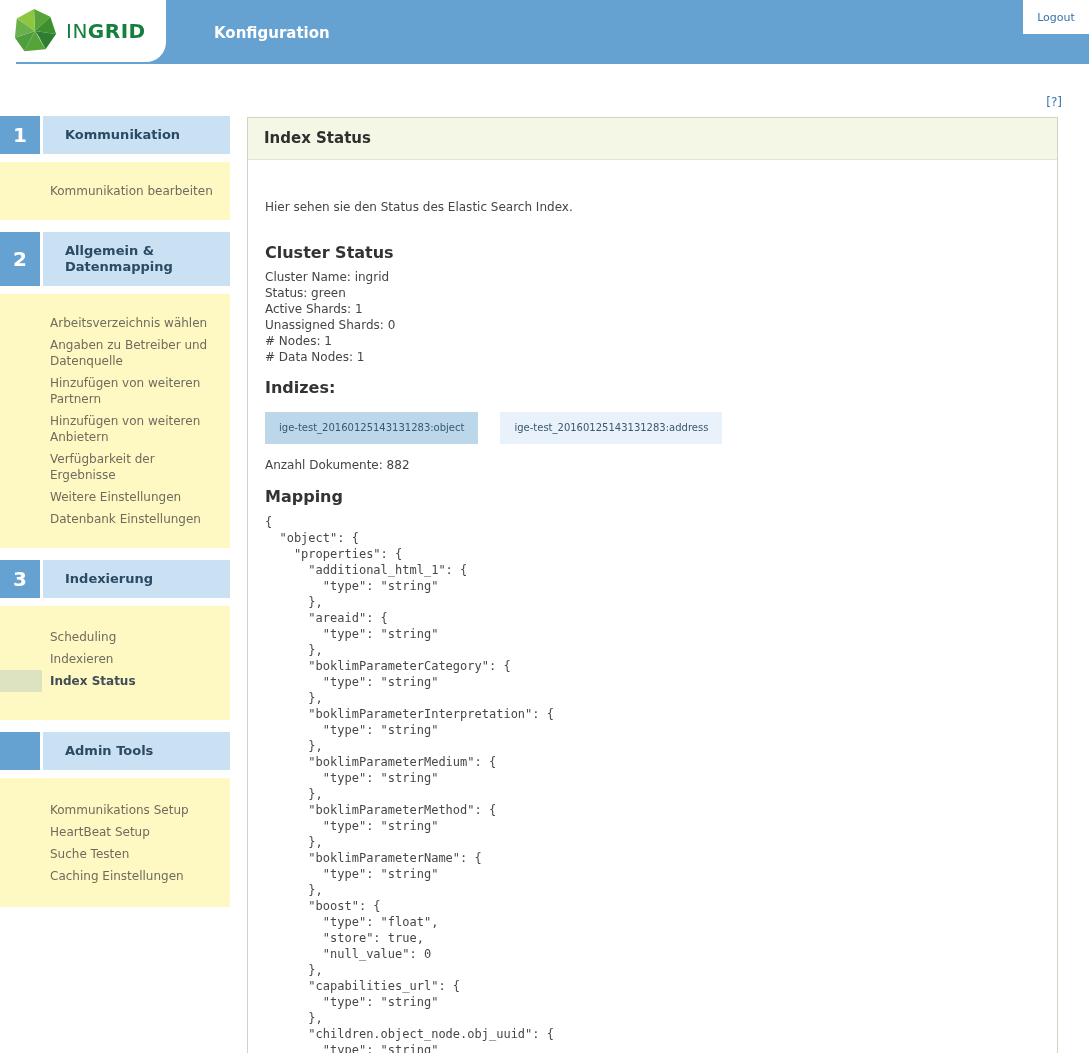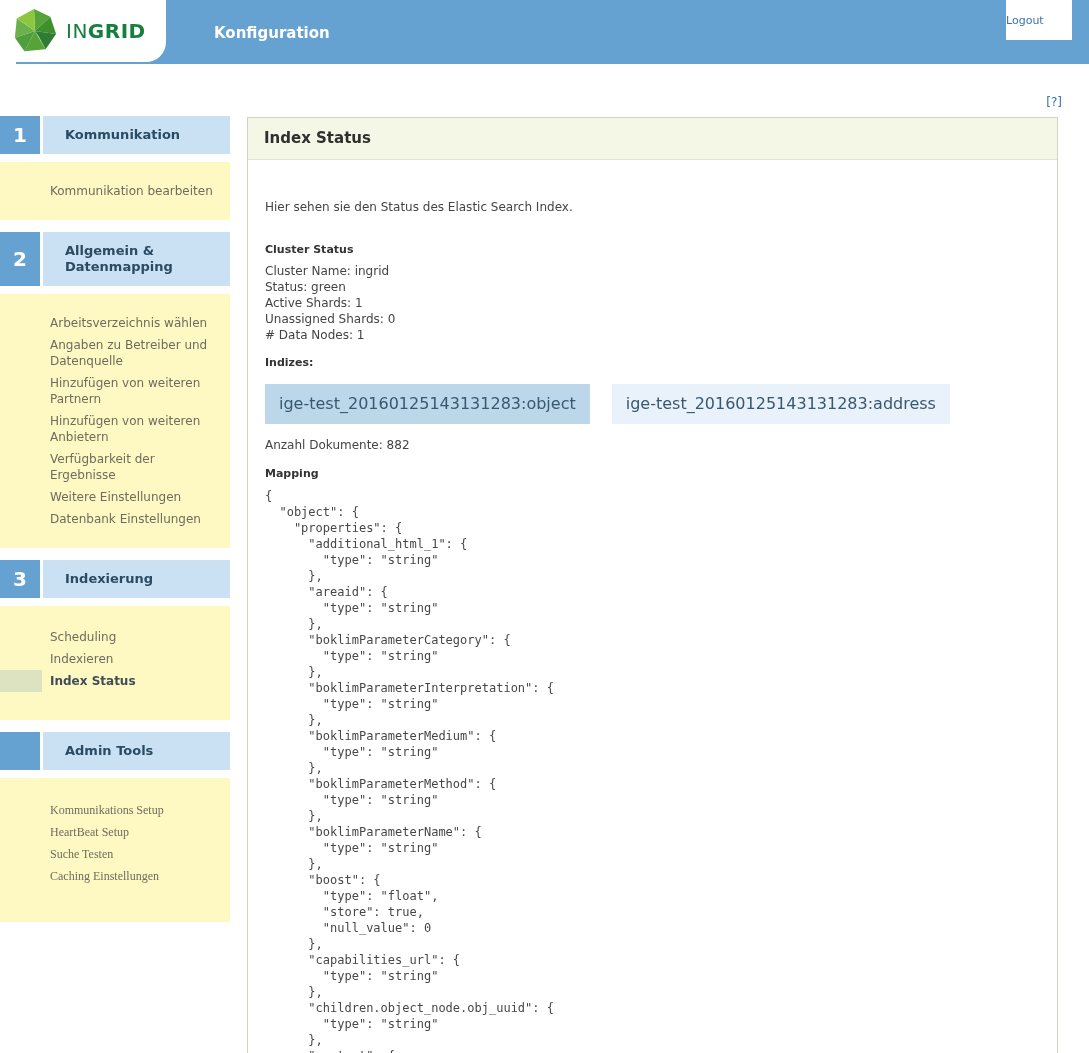--- a/index.html
+++ b/index.html
@@ -18,22 +18,22 @@
     position:absolute; top:0; left:0; width:166px; height:62px;
     background:#fff; border-bottom-right-radius:20px;
     display:flex; align-items:center; padding-left:12px;
   }
   .logo-svg { width:46px; height:48px; flex:0 0 auto; }
   .brand { margin-left:8px; font-size:20px; color:#15803d; letter-spacing:.5px; }
   .brand .light { font-weight:400; }
   .brand .bold  { font-weight:700; }
   .app-title { position:absolute; left:198px; top:24px; color:#fff; font-weight:700; font-size:15px; }
   .logout-box {
-    position:absolute; top:0; right:17px; width:66px; height:40px; background:#fff;
-    display:flex; align-items:center; justify-content:flex-start;
+    position:absolute; top:0; right:0; width:66px; height:34px; background:#fff;
+    display:flex; align-items:center; justify-content:center;
   }
   .logout-link { color:#3973ac; font-size:11px; text-decoration:none; cursor:pointer; }
 
   .help-link {
     position:absolute; top:95px; right:27px;
     color:#3973ac; font-size:12px; text-decoration:none; cursor:pointer;
   }
 
   
   .sidebar { position:absolute; left:0; top:116px; width:230px; }
@@ -54,41 +54,41 @@
     padding:3px 10px 3px 50px;
     font-size:12px; line-height:16px;
     color:#6f6b5e; cursor:pointer;
   }
   .side-link.active { font-weight:700; color:#414c57; }
   .active-marker {
     position:absolute; left:0; top:0; width:42px; height:100%;
     background:#dde3c0;
   }
   .panel-3 { padding:20px 0 28px 0; }
-  .panel-4 { padding:21px 0 35px 0;font-family:Liberation Serif, serif; }
+  .panel-4 { padding:21px 0 20px 0; }
 
   
   .main-panel {
     position:absolute; left:247px; top:117px; width:811px; height:1200px;
     border:1px solid #d3d3c3; background:#fff;
   }
   .panel-title {
     background:#f4f6e6; padding:11px 16px 12px 16px;
     font-size:15px; font-weight:700; color:#2f2f2f;
     border-bottom:1px solid #e3e3d5;
   }
   .panel-body { padding:0 17px; font-size:12px; }
   .intro { margin-top:40px; }
-  .sub-heading { font-size:11px; font-weight:700; color:#333; }
+  .sub-heading { font-size:16px; font-weight:700; color:#333; }
   .cluster-heading { margin:29px 0 7px 0; }
   .cluster-line { line-height:16px; }
   .indices-heading { margin:13px 0 0 0; }
   .idx-row { display:flex; gap:22px; margin:15px 0 0 0; }
   .idx-btn {
-    background:#e9f2fa; color:#375872; font-size:16px;
+    background:#e9f2fa; color:#375872; font-size:10px;
     padding:10px 14px 11px 14px; cursor:pointer; white-space:nowrap;
   }
   .idx-btn.selected { background:#bcd7e9; }
   .doc-count { margin-top:14px; }
   .mapping-heading { margin:15px 0 0 0; }
   .mapping-pre {
     font-family:"DejaVu Sans Mono","Liberation Mono",monospace;
     font-size:12px; line-height:16px; color:#474747;
     margin-top:8px; white-space:pre;
   }
@@ -174,20 +174,21 @@
   <div class="panel-title">Index Status</div>
   <div class="panel-body">
 
     <div class="intro">Hier sehen sie den Status des Elastic Search Index.</div>
 
     <div class="sub-heading cluster-heading">Cluster Status</div>
     <div class="cluster-line">Cluster Name: ingrid</div>
     <div class="cluster-line">Status: green</div>
     <div class="cluster-line">Active Shards: 1</div>
     <div class="cluster-line">Unassigned Shards: 0</div>
+    <div class="cluster-line"># Nodes: 1</div>
     <div class="cluster-line"># Data Nodes: 1</div>
 
     <div class="sub-heading indices-heading">Indizes:</div>
     <div class="idx-row">
       <div class="idx-btn selected">ige-test_20160125143131283:object</div>
       <div class="idx-btn">ige-test_20160125143131283:address</div>
     </div>
 
     <div class="doc-count">Anzahl Dokumente: 882</div>
 

